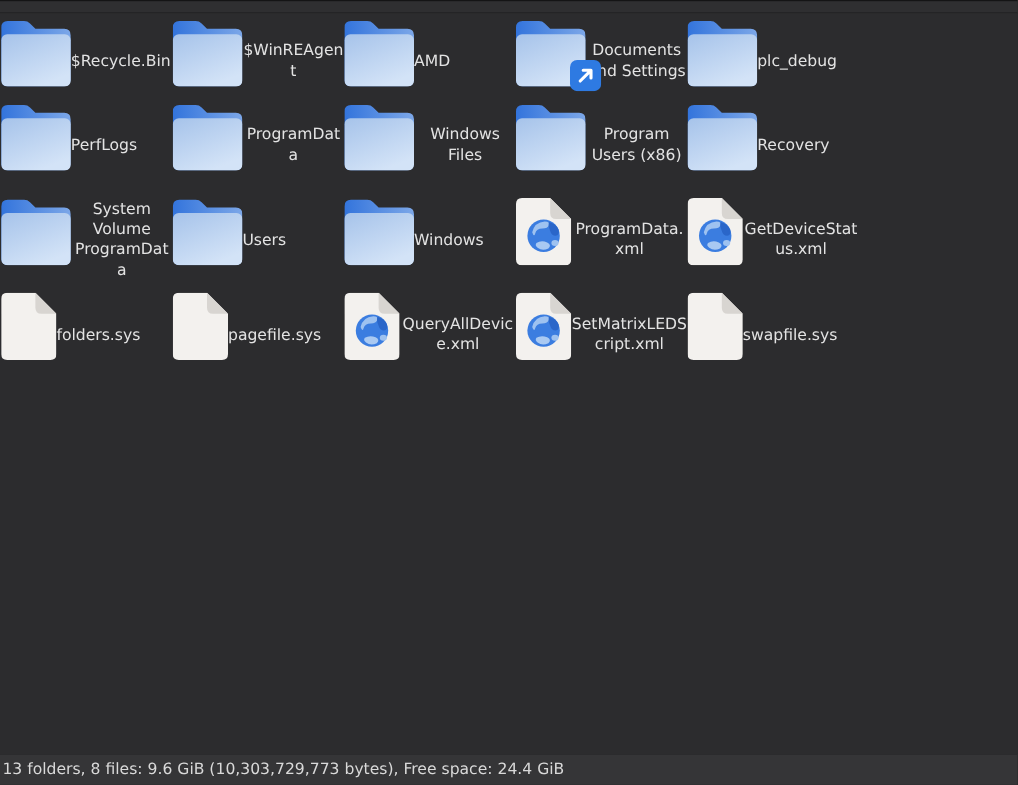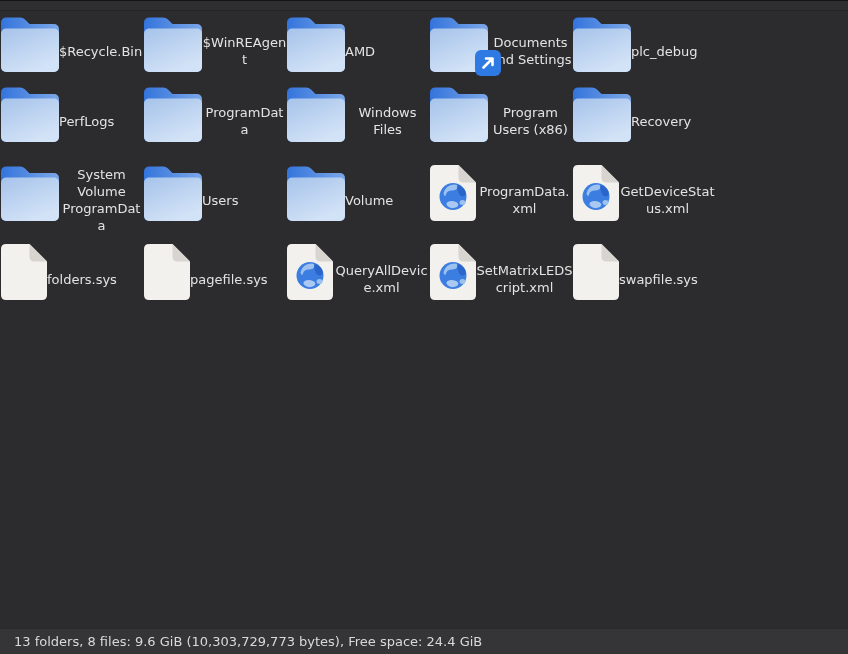--- a/index.html
+++ b/index.html
@@ -59,21 +59,21 @@
   }
   .status-bar {
     position:absolute;
     left:0; bottom:0;
     width:848px; height:26px;
     background:#353537;
     border-top:1px solid #2a2a2c;
     box-sizing:border-box;
     display:flex;
     align-items:center;
-    padding:0 14px;
+    padding:0 2px;
     font-size:13px;
     color:#d9d9d9;
   }
 </style>
 </head>
 <body>
 
 <header class="top-strip"></header>
 
 <main class="file-grid">
@@ -318,21 +318,21 @@
       </linearGradient>
       <linearGradient id="gFolderFront" x1="0" y1="0" x2="0.55" y2="1">
         <stop offset="0" stop-color="#a6c3ea"></stop>
         <stop offset="1" stop-color="#d3e3f7"></stop>
       </linearGradient>
     </defs>
     <path d="M0 7 Q0 1.5 5.5 1.5 H19 Q22 1.5 24 3.5 L28.5 8 H52.5 Q58 8 58 13.5 V50 Q58 56 52 56 H6 Q0 56 0 50 Z" fill="url(#gFolderBack)"></path>
     <rect x="0" y="12.5" width="58" height="43.5" rx="5" fill="url(#gFolderFront)"></rect>
   </svg></span>
       </div>
-    <div class="label">Volume</div>
+    <div class="label">Windows</div>
   </div>
     <div class="item">
     <div class="icon-wrap">
         <span class="svg-holder"><svg width="46" height="56" viewBox="0 0 46 56">
     <path d="M5 0 H28.5 L46 17.5 V51 Q46 56 41 56 H5 Q0 56 0 51 V5 Q0 0 5 0 Z" fill="#f3f1ee"></path>
     <path d="M28.5 0 L46 17.5 H33.5 Q28.5 17.5 28.5 12.5 Z" fill="#d8d5d1"></path>
     <g>
       <circle cx="23" cy="31.5" r="13.5" fill="#3b7de0"></circle>
       <path d="M13.5 28.5 Q15.5 20 24 19.5 Q28.5 19.5 27.5 22.5 Q26.5 25.5 22 25.5 Q17 25.5 16 29.5 Q15 33 13.5 28.5 Z" fill="#9ec2f0"></path>
       <path d="M27.5 20 Q33.5 21.5 35.5 26.5 Q36.5 31 33 31.5 Q29.5 31.5 28.5 27.5 Q26.5 23 27.5 20 Z" fill="#2a66c9"></path>

